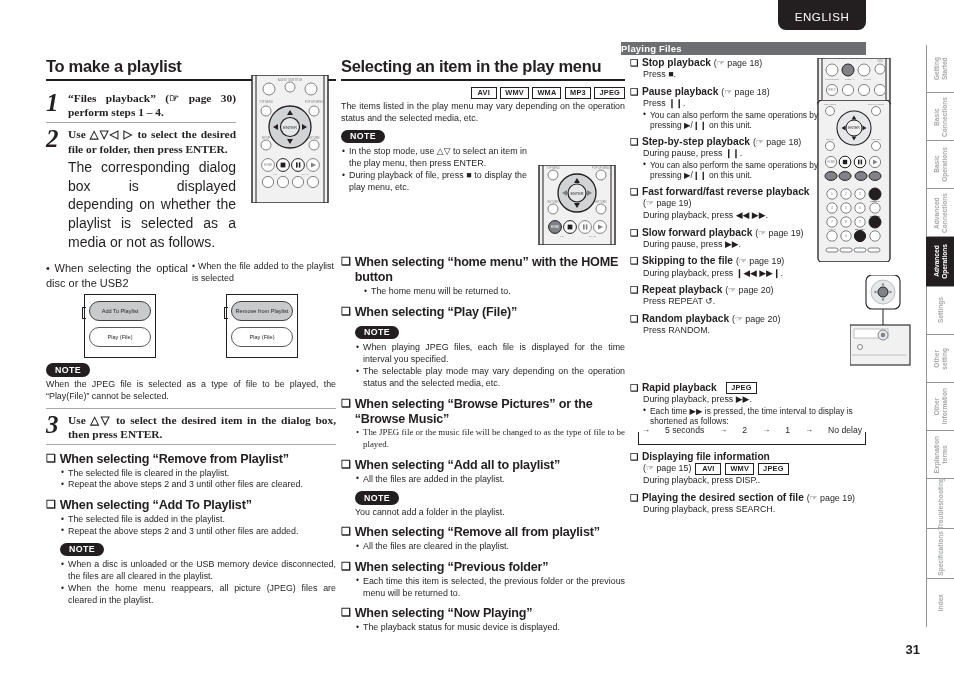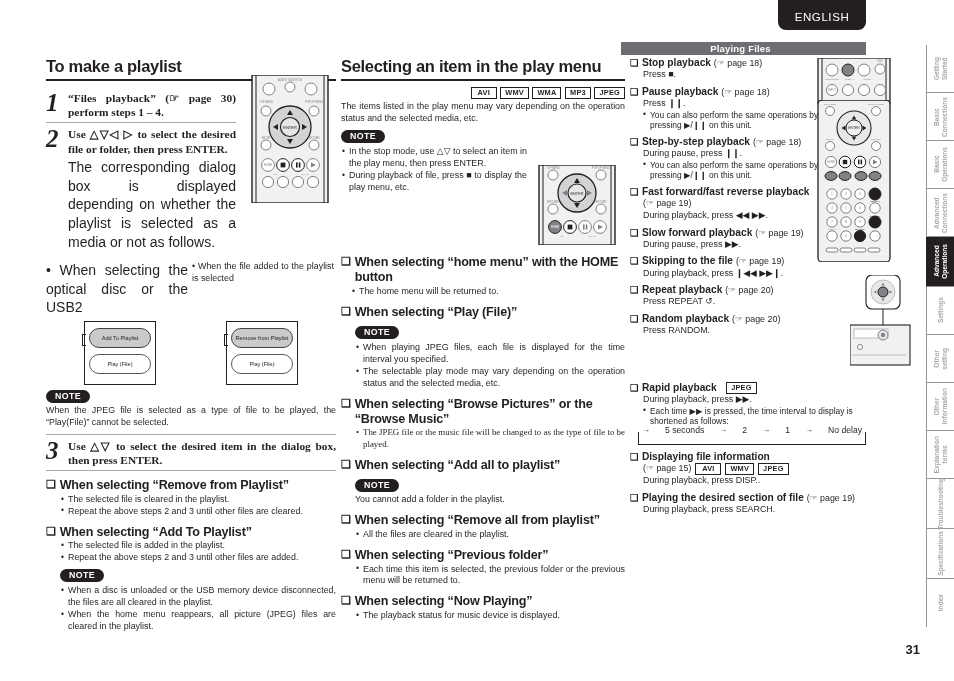--- a/index.html
+++ b/index.html
@@ -22,21 +22,21 @@
     border-radius:0 0 8px 8px;
     font-size:11.5px; letter-spacing:.6px;
     display:flex; align-items:flex-end; justify-content:center;
     padding-bottom:7px;
   }
   .section-bar {
     position:absolute; right:88px; top:42px;
     width:245px; height:13px;
     background:#6d6e71; color:#fff;
     font-size:9.5px; font-weight:bold;
-    display:flex; align-items:center; justify-content:center;
+    display:flex; align-items:center; justify-content:flex-start;
     padding-right:6px; letter-spacing:.2px;
   }
 
   
   .col { position:absolute; top:57px; }
   .col-left   { left:46px;  width:290px; }
   .col-mid    { left:341px; width:284px; }
   .col-right  { left:630px; width:196px; }
 
   h1.sec-title {
@@ -237,21 +237,21 @@
     <div class="step" style="width:190px;">
       <div class="num">2</div>
       <div class="body">
         <p class="serif-b">Use △▽◁ ▷ to select the desired file or folder, then press ENTER.</p>
         <p class="sub-text">The corresponding dialog box is displayed depending on whether the playlist is selected as a media or not as follows.</p>
       </div>
     </div>
 
     
     <div style="display:flex; gap:4px; margin-top:6px;">
-      <div style="width:142px; font-size:14px; line-height:1.32; text-align:justify;">• When selecting the optical disc or the USB2</div>
+      <div style="width:142px; font-size:11px; line-height:1.32; text-align:justify;">• When selecting the optical disc or the USB2</div>
       <div style="width:142px; font-size:8.9px; line-height:1.32; text-align:justify;">• When the file added to the playlist is selected</div>
     </div>
 
     
     <div class="dlg-row">
       <div class="dlg">
         <div class="opt sel">Add To Playlist</div>
         <div class="opt">Play (File)</div>
       </div>
       <div class="dlg" style="margin-left:30px;">
@@ -361,21 +361,21 @@
         <li>During playback of file, press ■ to display the play menu, etc.</li>
       </ul>
     </div>
 
     <div style="height:54px;"></div>
 
     <div class="q-head">
       <span class="qbox">❏</span>
       <span>When selecting “home menu” with the HOME button</span>
     </div>
-    <ul class="bul" style="margin-left:10px;">
+    <ul class="bul" style="margin-left:22px;">
       <li>The home menu will be returned to.</li>
     </ul>
 
     <div class="q-head">
       <span class="qbox">❏</span>
       <span>When selecting “Play (File)”</span>
     </div>
 
     <div style="margin-left:14px;">
       <div class="note-badge">NOTE</div>
@@ -390,20 +390,23 @@
       <span>When selecting “Browse Pictures” or the “Browse Music”</span>
     </div>
     <ul class="bul" style="margin-left:14px;font-family:Liberation Serif, serif;">
       <li>The JPEG file or the music file will be changed to as the type of file to be played.</li>
     </ul>
 
     <div class="q-head">
       <span class="qbox">❏</span>
       <span>When selecting “Add all to playlist”</span>
     </div>
+    <ul class="bul" style="margin-left:14px;">
+      <li>All the files are added in the playlist.</li>
+    </ul>
 
     <div style="margin-left:14px;">
       <div class="note-badge">NOTE</div>
       <p class="note-body">You cannot add a folder in the playlist.</p>
     </div>
 
     <div class="q-head">
       <span class="qbox">❏</span>
       <span>When selecting “Remove all from playlist”</span>
     </div>

